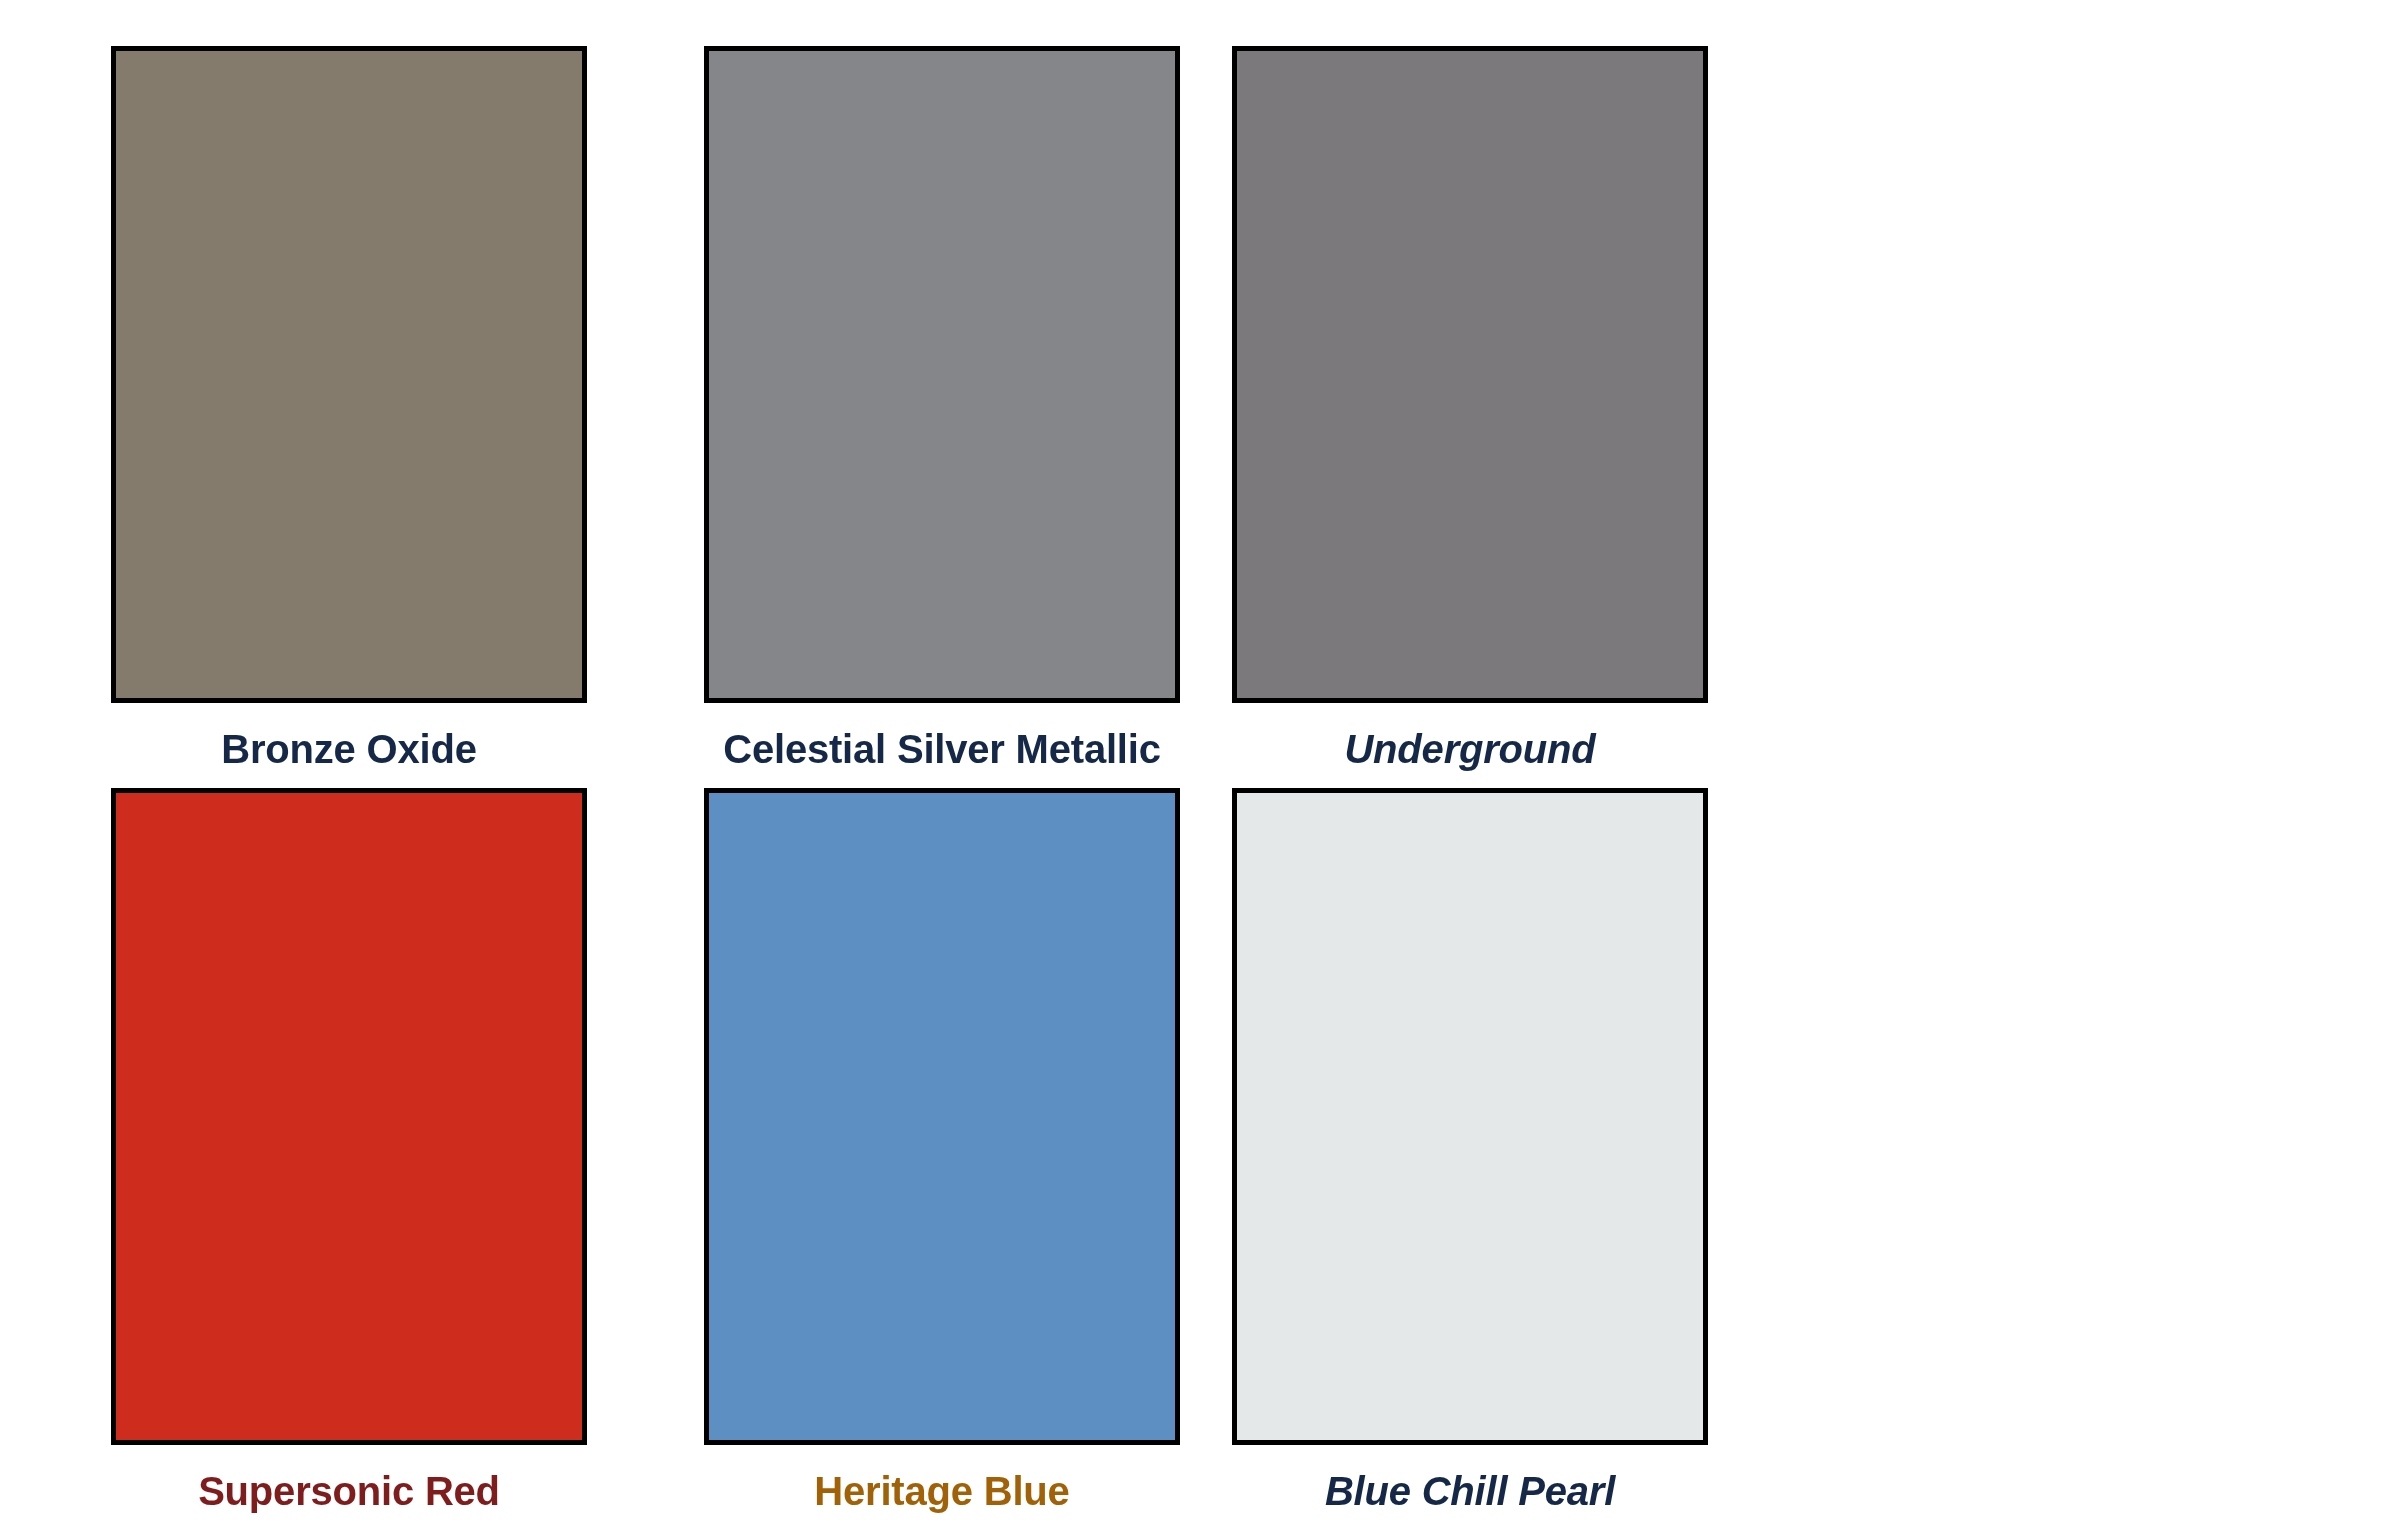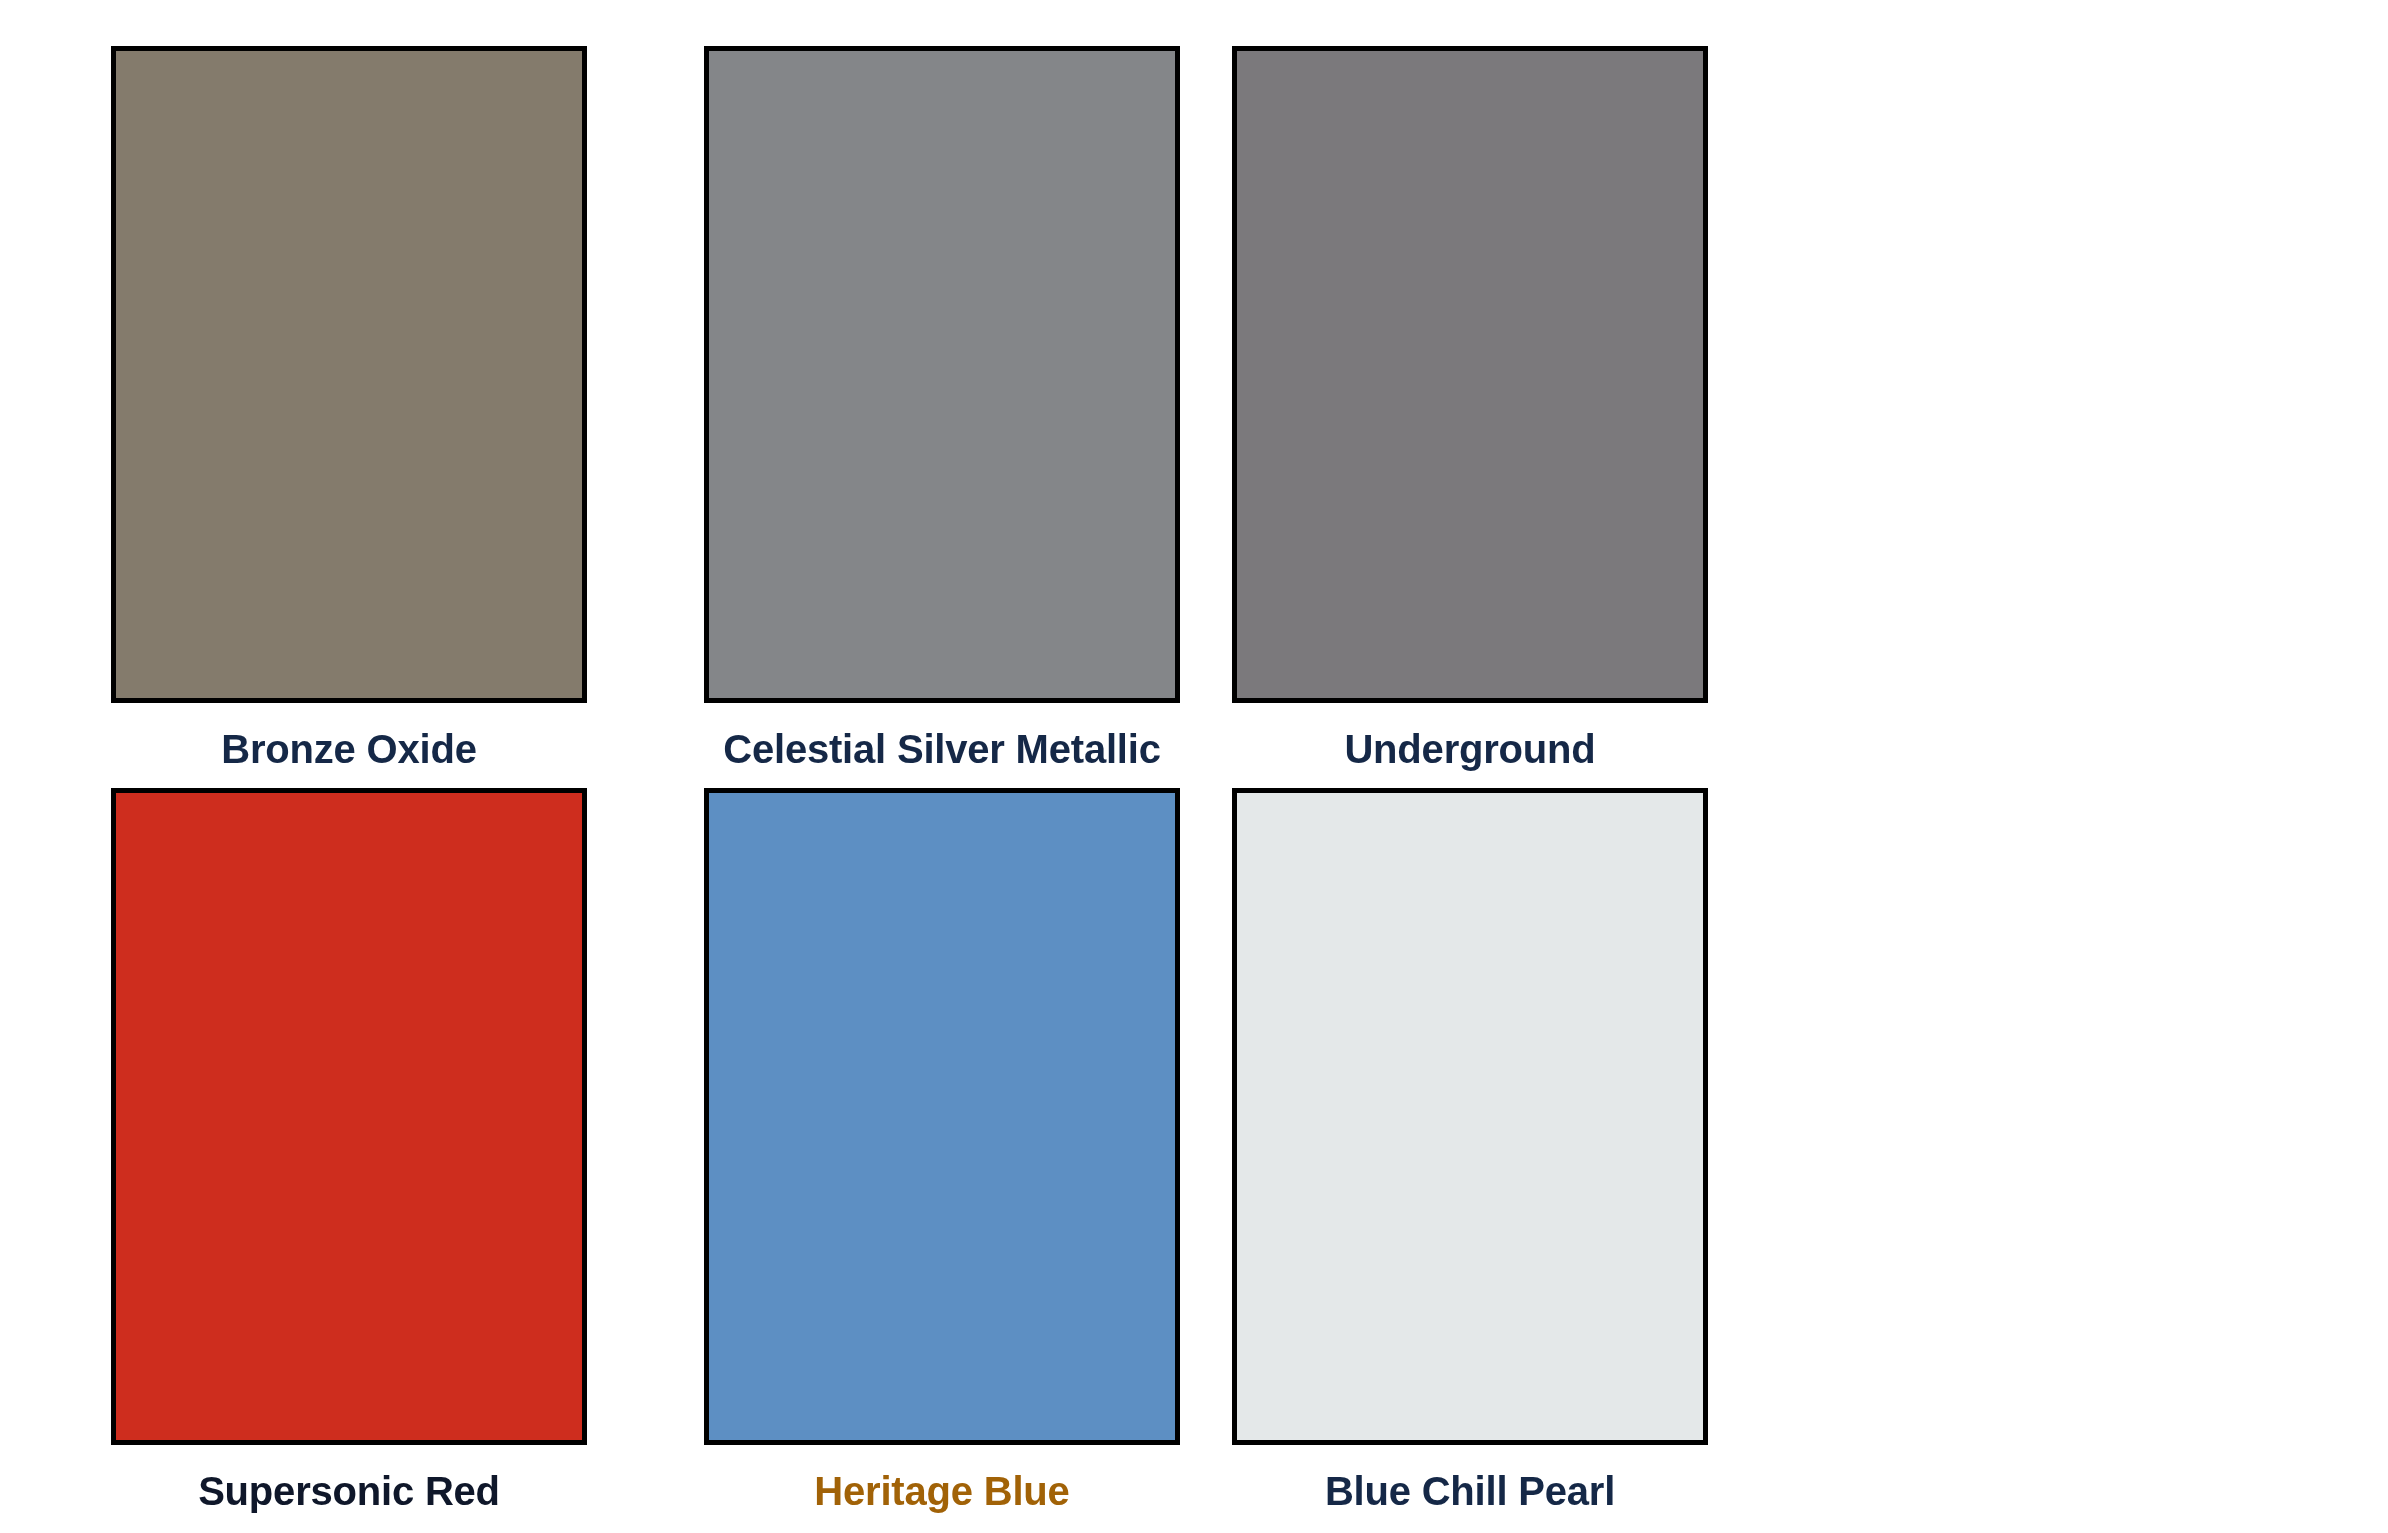--- a/index.html
+++ b/index.html
@@ -25,21 +25,21 @@
   }
 
   .swatch-cell {
     position: absolute;
     width: 476px;
   }
 
   
   .col-0 { left: 111px; }
   .col-1 { left: 672px; padding-left: 32px; }
-  .col-2 { left: 1232px; }
+  .col-2 { left: 1232px; font-style: italic; }
   .col-3 { left: 1792px; }
 
   
   .row-0 { top: 46px; }
   .row-1 { top: 788px; }
 
   .swatch-chip {
     width: 476px;
     height: 657px;
     box-sizing: border-box;
@@ -78,21 +78,21 @@
     <div class="swatch-cell col-1 row-0">
       <div class="swatch-chip" title="Celestial Silver Metallic" style="background-color: rgb(132, 134, 137); border-color: rgb(0, 0, 0);"></div>
       <div class="swatch-label" style="color: rgb(21, 40, 71);">Celestial Silver Metallic</div>
     </div>
     <div class="swatch-cell col-2 row-0">
       <div class="swatch-chip" title="Underground" style="background-color: rgb(123, 121, 124); border-color: rgb(0, 0, 0);"></div>
       <div class="swatch-label" style="color: rgb(21, 40, 71);">Underground</div>
     </div>
     <div class="swatch-cell col-0 row-1">
       <div class="swatch-chip" title="Supersonic Red" style="background-color: rgb(206, 45, 30); border-color: rgb(0, 0, 0);"></div>
-      <div class="swatch-label" style="color: #0f172a;">Supersonic Red</div>
+      <div class="swatch-label" style="color: #7f1d1d;">Supersonic Red</div>
     </div>
     <div class="swatch-cell col-1 row-1">
       <div class="swatch-chip" title="Heritage Blue" style="background-color: rgb(93, 143, 195); border-color: rgb(0, 0, 0);"></div>
       <div class="swatch-label" style="color: #a16207;">Heritage Blue</div>
     </div>
     <div class="swatch-cell col-2 row-1">
       <div class="swatch-chip" title="Wind Chill Pearl" style="background-color: rgb(228, 232, 233); border-color: rgb(0, 0, 0);"></div>
       <div class="swatch-label" style="color: rgb(21, 40, 71);">Blue Chill Pearl</div>
     </div>
   </div>

